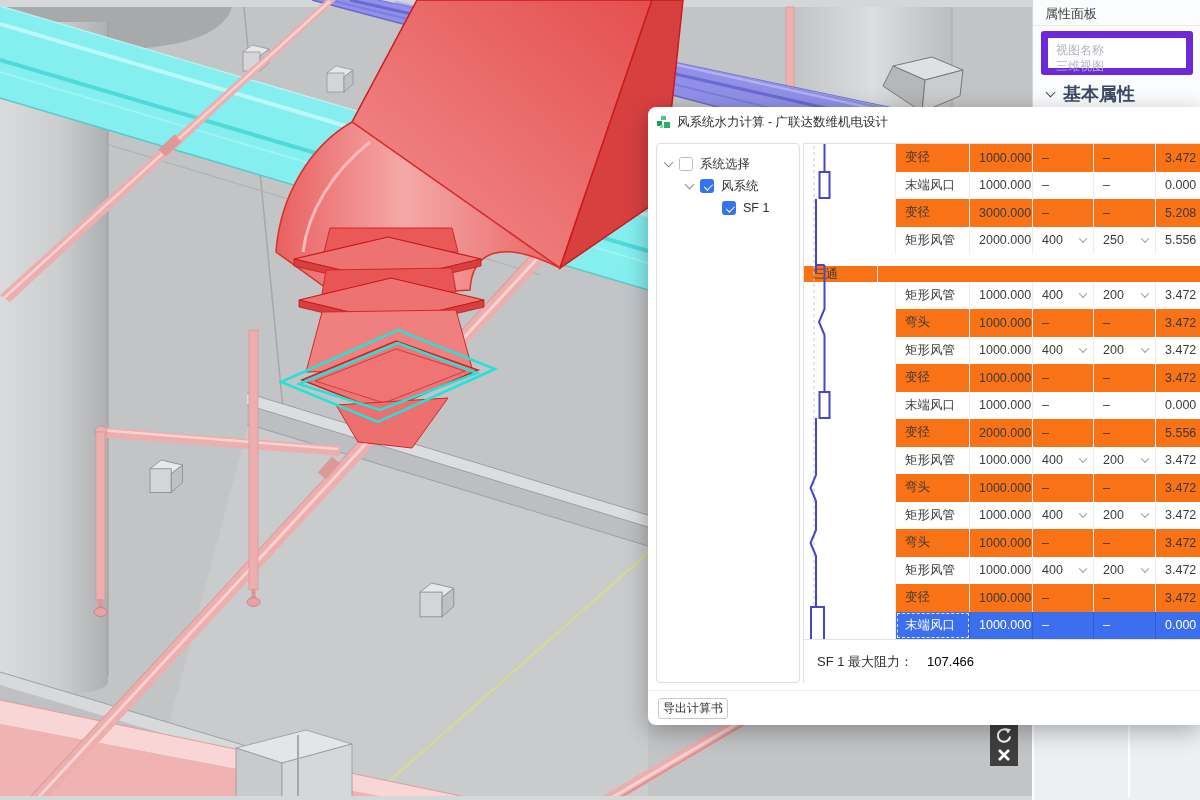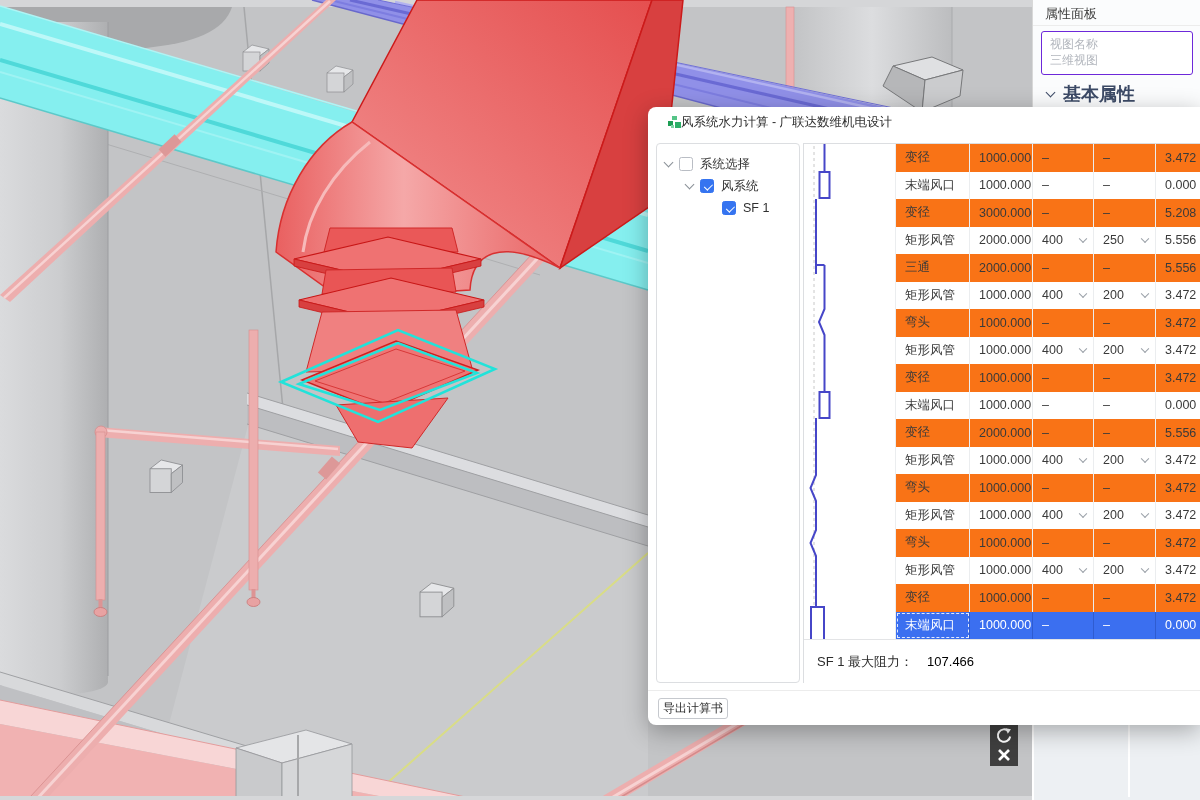--- a/index.html
+++ b/index.html
@@ -5,35 +5,35 @@
   * { margin:0; padding:0; box-sizing:border-box; }
   html,body { width:1200px; height:800px; overflow:hidden; }
   body { font-family:"Liberation Sans","DejaVu Sans",sans-serif; position:relative; background:#c3c4c6; }
   #stage { position:absolute; left:0; top:0; width:1200px; height:800px; }
   .abs { position:absolute; }
 
   
   #prop-panel-top { left:1032px; top:0; width:168px; height:107px; background:#fbfcfd; border-left:1px solid #d8d8d8; }
   #prop-title { position:absolute; left:12px; top:5px; font-size:13px; color:#3a3a3a; }
   #prop-divider { position:absolute; left:0; top:25px; width:168px; height:1px; background:#ececec; }
-  #view-name-box { position:absolute; left:8px; top:31px; width:152px; height:44px; background:#fff; border:1px solid #6d28d9; border-radius:3px; padding:4px 8px; }
+  #view-name-box { position:absolute; left:8px; top:31px; width:152px; height:44px; background:#fff; border:7px solid #6d28d9; border-radius:3px; padding:4px 8px; }
   .ghost-line { font-size:12px; line-height:16px; color:#b2b6bd; }
   #basic-prop-row { position:absolute; left:14px; top:82px; display:flex; align-items:center; gap:9px; }
   #basic-prop-label { font-size:18px; color:#3c4a66; font-weight:bold; }
   .chev-dn { width:7px; height:7px; border-right:1.6px solid #5f6b83; border-bottom:1.6px solid #5f6b83; transform:rotate(45deg); margin-top:-3px; }
   .chev-gray { border-color:#8a9097; }
   #prop-panel-bottom { left:1032px; top:725px; width:168px; height:75px; background:#edf0f3; border-left:2px solid #fff; }
   #prop-panel-bottom .inner-split { position:absolute; left:94px; top:0; width:2px; height:72px; background:#fff; }
 
   
   #vp-toolbar { left:990px; top:724px; width:28px; height:42px; background:#3f3f3f; display:flex; flex-direction:column; align-items:center; justify-content:space-evenly; }
 
   
   #dialog { left:648px; top:107px; width:552px; height:618px; background:#fff; border-radius:8px 0 0 8px; box-shadow:0 6px 24px rgba(0,0,0,.3); }
-  #dlg-titlebar { position:absolute; left:0; top:0; width:100%; height:30px; display:flex; align-items:center; padding-left:20px; }
+  #dlg-titlebar { position:absolute; left:0; top:0; width:100%; height:30px; display:flex; align-items:center; padding-left:9px; gap:7px; }
   #dlg-title { font-size:12.5px; color:#2d2d2d; }
   #dlg-logo { width:13px; height:13px; position:relative; }
   #dlg-logo i { position:absolute; display:block; }
 
   #tree-panel { position:absolute; left:8px; top:36px; width:144px; height:540px; border:1px solid #dcdee1; border-radius:4px; background:#fff; }
   .tree-row { position:absolute; display:flex; align-items:center; gap:7px; height:20px; }
   .tree-label { font-size:12.5px; color:#303030; }
   .cb { width:14px; height:14px; border-radius:2.5px; position:relative; flex:0 0 auto; }
   .cb-empty { background:#fff; border:1px solid #b9bdc4; }
   .cb-checked { background:#3574f0; border:1px solid #3574f0; }
@@ -319,21 +319,21 @@
             <div class="tcell c-res">5.208</div>
           </div>
           <div class="trow even" style="top: 82.5px;">
             <div class="tcell c-diag"></div>
             <div class="tcell c-name">矩形风管</div>
             <div class="tcell c-flow">2000.000</div>
             <div class="tcell c-w">400<span class="dd-chev"></span></div>
             <div class="tcell c-h">250<span class="dd-chev"></span></div>
             <div class="tcell c-res">5.556</div>
           </div>
-          <div class="trow odd" style="top: 110px;">
+          <div class="trow odd" style="top: 122px; flex-direction: column;">
             <div class="tcell c-diag"></div>
             <div class="tcell c-name">三通</div>
             <div class="tcell c-flow">2000.000</div>
             <div class="tcell c-w">–</div>
             <div class="tcell c-h">–</div>
             <div class="tcell c-res">5.556</div>
           </div>
           <div class="trow even" style="top: 137.5px;">
             <div class="tcell c-diag"></div>
             <div class="tcell c-name">矩形风管</div>

